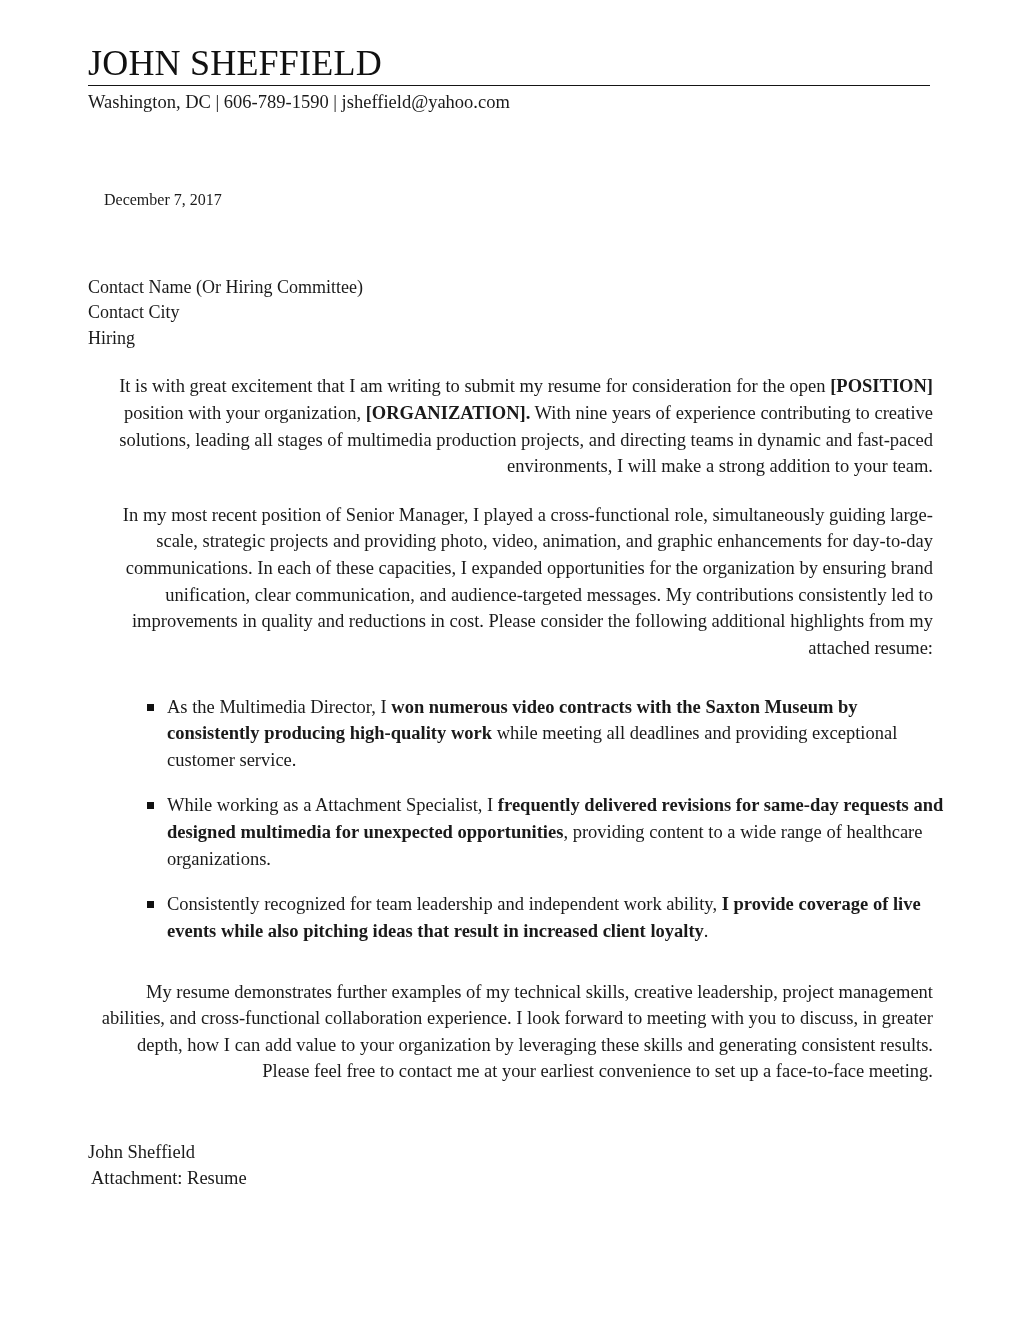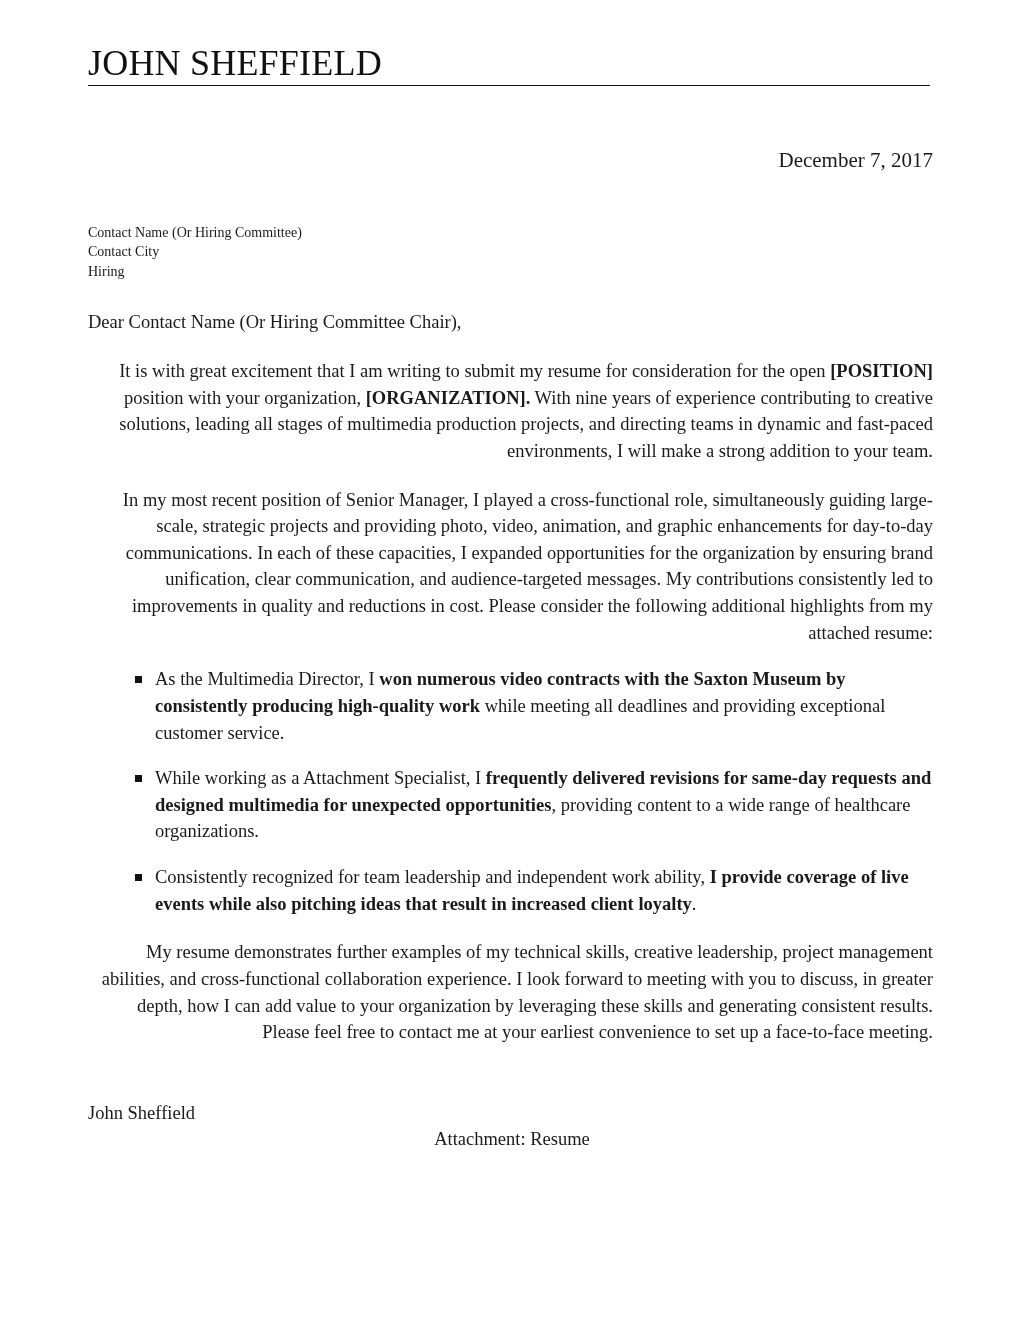--- a/index.html
+++ b/index.html
@@ -48,28 +48,27 @@
     font-size: 18.5px;
     line-height: 1.35;
     margin: 0;
     padding-top: 2px;
     color: #1a1a1a;
     white-space: nowrap;
   }
 
   
   .date {
-    font-size: 21px;
+    font-size: 16px;
     line-height: 1.35;
-    margin: 0;
+    margin: 16px;
     padding-top: 58px;
-    text-align: right;
   }
   .recipient {
-    font-size: 14px;
+    font-size: 18px;
     line-height: 1.42;
     margin: 0;
     padding-top: 48px;
   }
   .recipient div { white-space: nowrap; }
   .salutation {
     font-size: 18.5px;
     line-height: 1.4;
     margin: 0;
     padding-top: 28px;
@@ -79,21 +78,21 @@
     font-size: 18.5px;
     line-height: 1.44;
     margin: 0;
     padding-top: 22px;
     text-align: right;
   }
 
   
   ul.highlights {
     list-style: none;
-    margin: 0;
+    margin: 12px;
     padding: 20px 0 0 0;
   }
   ul.highlights li {
     position: relative;
     font-size: 18.5px;
     line-height: 1.44;
     padding-left: 67px;
     padding-bottom: 19px;
     margin: 0;
     width: 780px;
@@ -116,44 +115,44 @@
     margin: 0;
     padding-top: 30px;
   }
   .signature {
     font-size: 18.5px;
     line-height: 1.42;
     margin: 0;
     padding-top: 54px;
   }
   .signature div { white-space: nowrap; }
-  .signature .attachment { padding-left: 3px; text-align: center; }
+  .signature .attachment { padding-left: 3px; }
 
   b, strong { font-weight: bold; }
 </style>
 </head>
 <body>
 
 <div class="page">
   <div class="content">
 
     <header class="letterhead">
       <h1 class="name">JOHN SHEFFIELD</h1>
       <hr class="rule">
+      <div class="contact-line">Washington, DC  |  606-789-1590  |  jsheffield@yahoo.com</div>
     </header>
 
     <div class="date">December 7, 2017</div>
 
     <div class="recipient">
       <div>Contact Name (Or Hiring Committee)</div>
       <div>Contact City</div>
       <div>Hiring</div>
     </div>
 
-    <div class="salutation">Dear Contact Name (Or Hiring Committee Chair),</div>
 
     <p class="para"><span>It is with great excitement that I am writing to submit my resume for consideration for the open </span><b>[POSITION]</b><span> position with your organization, </span><b>[ORGANIZATION].</b><span> With nine years of experience contributing to creative solutions, leading all stages of multimedia production projects, and directing teams in dynamic and fast-paced environments, I will make a strong addition to your team.</span></p>
 
     <p class="para">In my most recent position of Senior Manager, I played a cross-functional role, simultaneously guiding large-scale, strategic projects and providing photo, video, animation, and graphic enhancements for day-to-day communications. In each of these capacities, I expanded opportunities for the organization by ensuring brand unification, clear communication, and audience-targeted messages. My contributions consistently led to improvements in quality and reductions in cost. Please consider the following additional highlights from my attached resume:</p>
 
     <ul class="highlights">
       <li>
         <span class="bullet-marker"></span><span>As the Multimedia Director, I </span><b>won numerous video contracts with the Saxton Museum by consistently producing high-quality work</b><span> while meeting all deadlines and providing exceptional customer service.</span>
       </li>
       <li>

